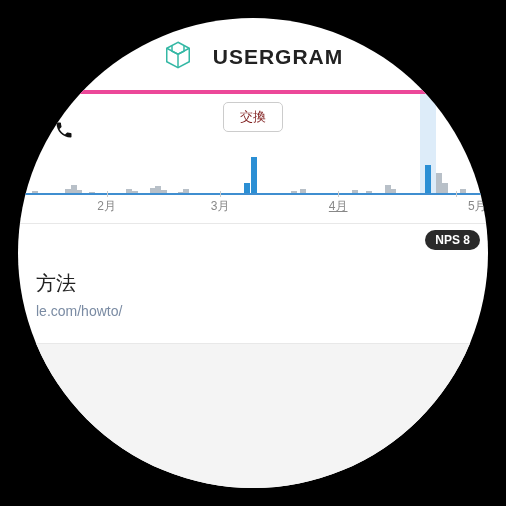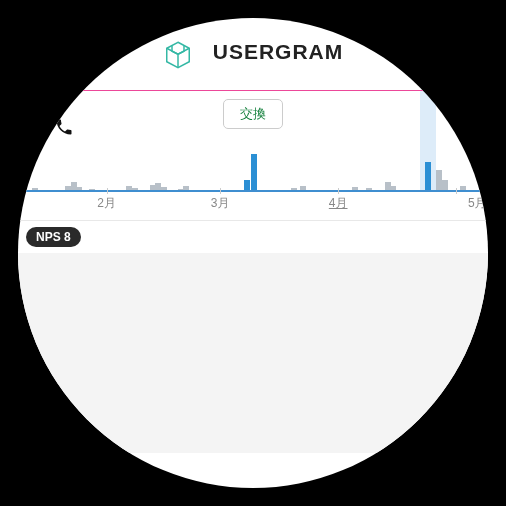--- a/index.html
+++ b/index.html
@@ -15,24 +15,25 @@
     height: 470px;
     margin: 18px;
     border-radius: 50%;
     background: #fff;
     overflow: hidden;
     position: relative;
     box-shadow: 0 0 0 1px rgba(0,0,0,0.05);
   }
   .header {
     display: flex;
+    align-items: center;
     justify-content: center;
     gap: 20px;
     padding: 22px 0 16px;
-    border-bottom: 1px solid #ec4899;
+    border-bottom: 4px solid #ec4899;
   }
   .logo-icon { flex-shrink: 0; }
   .brand {
     font-size: 21px;
     font-weight: 700;
     letter-spacing: 1px;
     color: #222;
   }
   .chart-area {
     position: relative;
@@ -41,21 +42,21 @@
   }
   .pill {
     position: absolute;
     top: 8px;
     left: 50%;
     transform: translateX(-50%);
     border: 1px solid #ccc;
     background: #fff;
     border-radius: 5px;
     font-size: 13px;
-    color: #15803d;
+    color: #7f1d1d;
     padding: 5px 16px;
     cursor: pointer;
   }
   .phone-icon {
     position: absolute;
     top: 26px;
     left: 36px;
     width: 22px;
     height: 22px;
   }
@@ -97,20 +98,21 @@
   }
   .xtick-line {
     position: absolute;
     bottom: 26px;
     width: 1px;
     height: 6px;
     background: #ccc;
   }
   .badge-row {
     padding: 6px 8px 6px 8px;
+    text-align: right;
   }
   .nps-badge {
     display: inline-block;
     background: #2a2a2a;
     color: #fff;
     font-size: 12px;
     font-weight: 600;
     padding: 3px 10px;
     border-radius: 11px;
   }
@@ -194,16 +196,20 @@
         <div class="xtick-line" style="left: 67%;"></div>
         <div class="xtick" style="left: 93%; margin-left: 21px;">5月</div>
         <div class="xtick-line" style="left: 93%;"></div>
       </div>
   </div>
 
   <div class="badge-row">
     <span class="nps-badge">NPS 8</span>
   </div>
 
+  <div class="content">
+    <div class="content-title">方法</div>
+    <div class="content-url">le.com/howto/</div>
+  </div>
 
   <div class="footer-space"></div>
 
 </div>
 
 </body></html>

